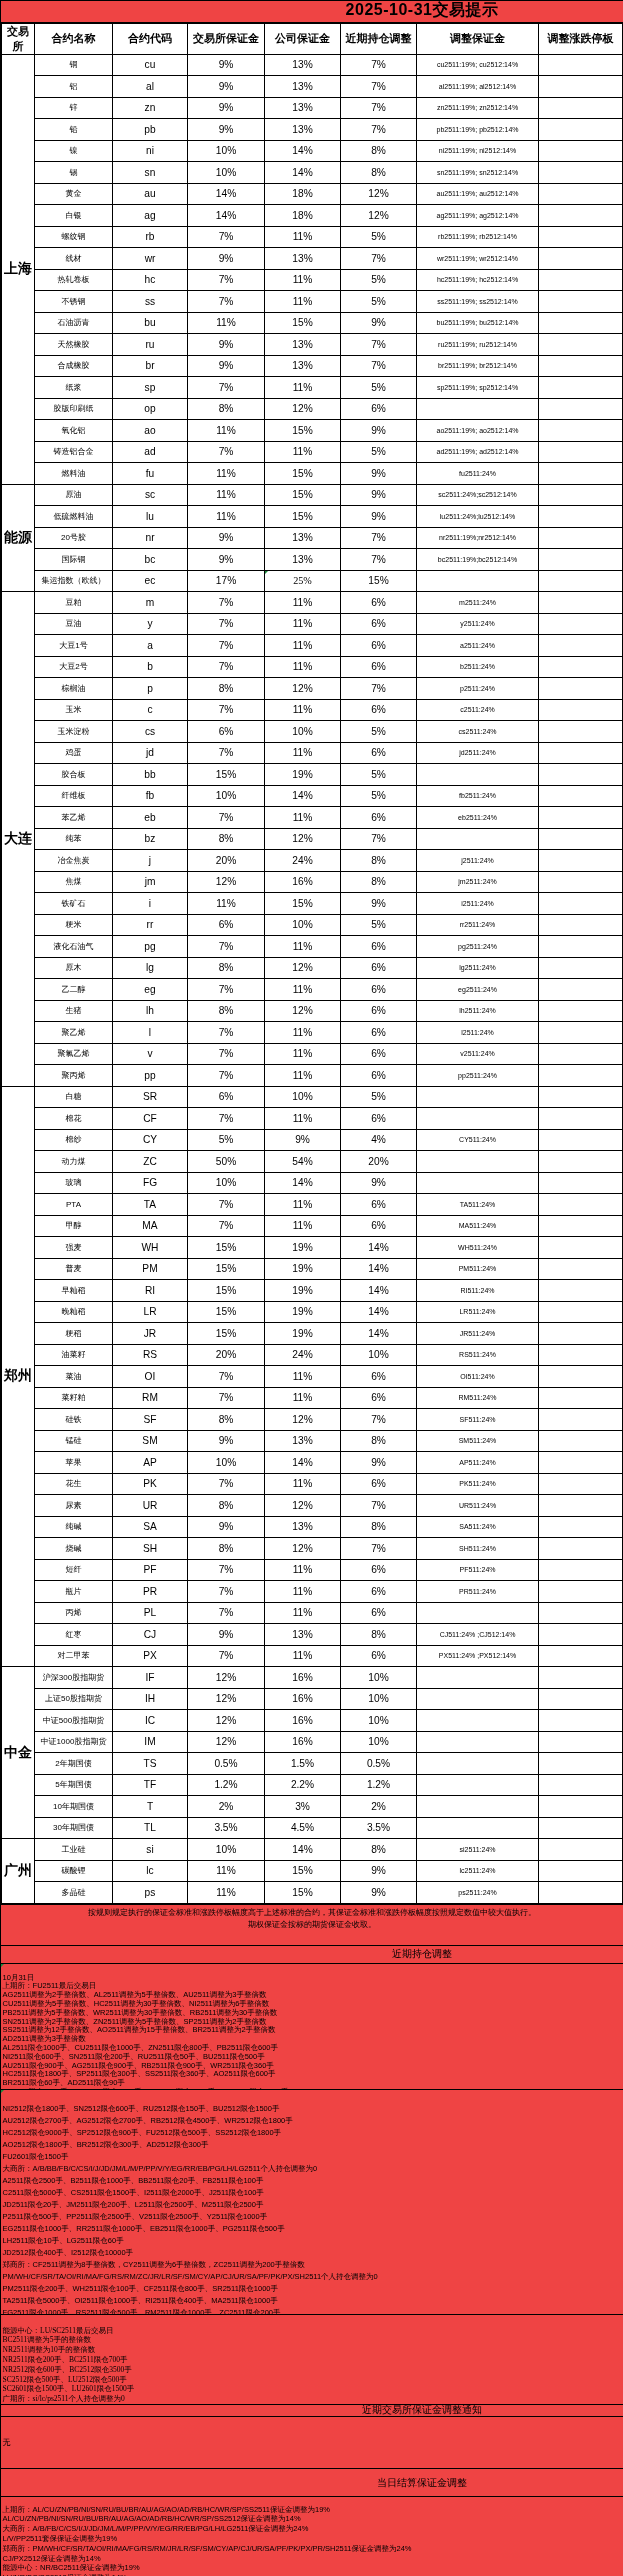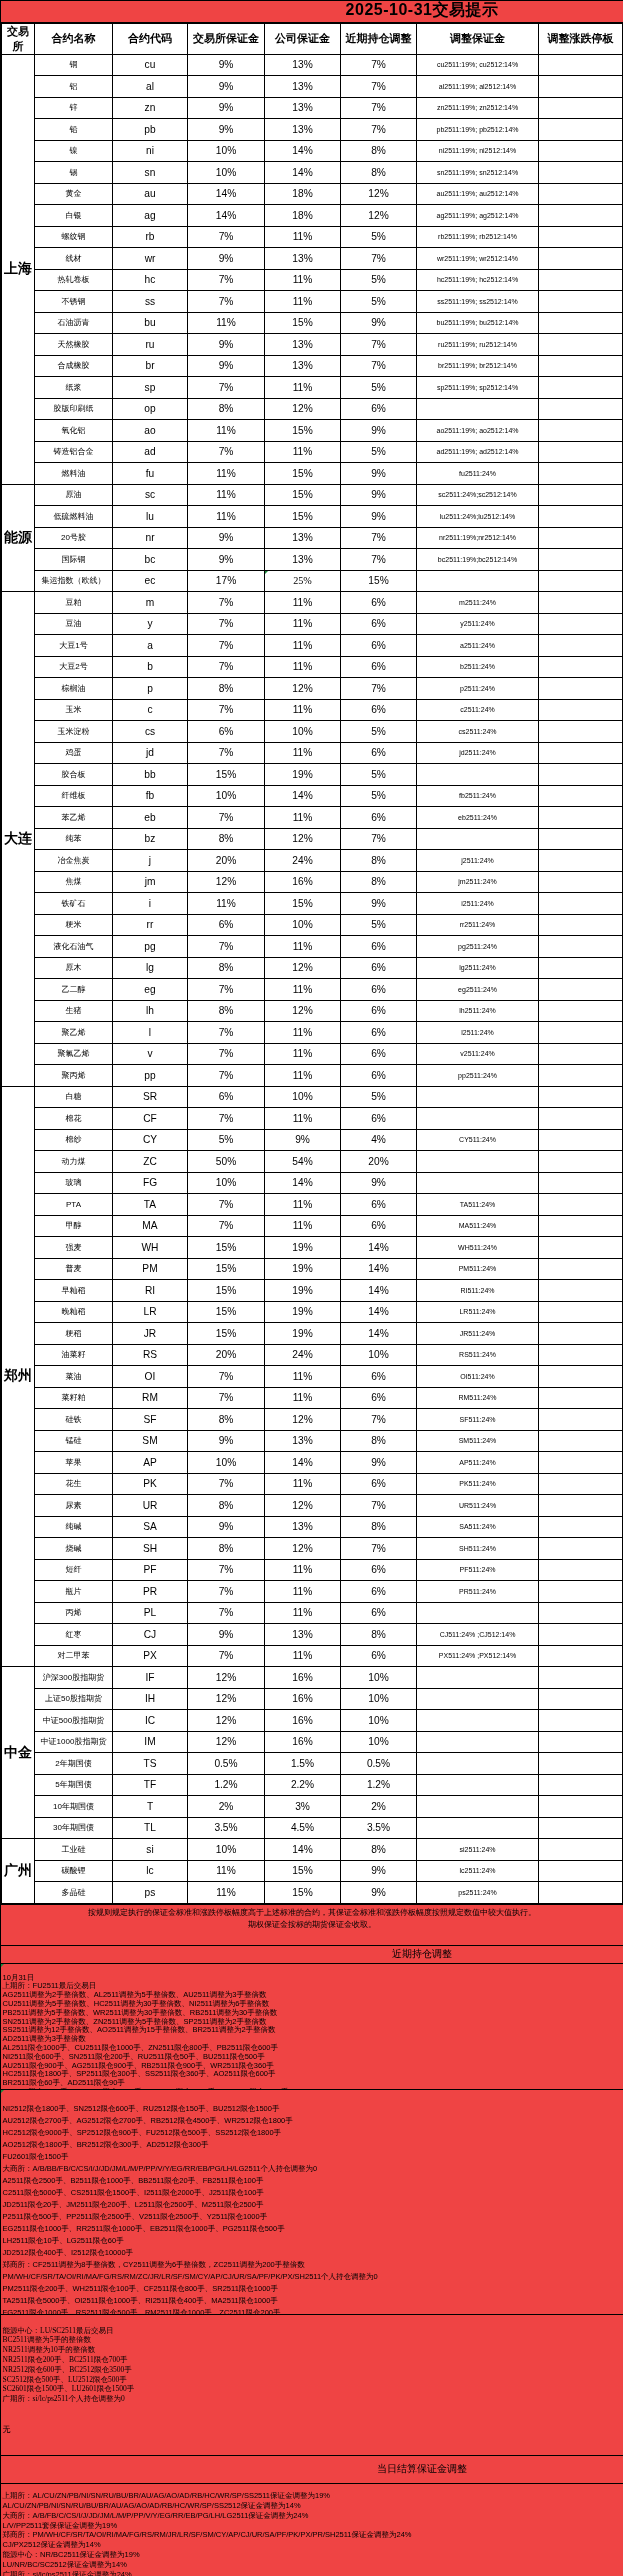--- a/index.html
+++ b/index.html
@@ -919,20 +919,23 @@
 BC2511调整为5手的整倍数
 NR2511调整为10手的整倍数
 NR2511限仓200手、BC2511限仓700手
 NR2512限仓600手、BC2512限仓3500手
 SC2512限仓500手、LU2512限仓500手
 SC2601限仓1500手、LU2601限仓1500手
 广期所：si/lc/ps2511个人持仓调整为0
 si2511限仓200手、lc2511限仓300手、ps2511限仓300手</span>
   </div>
 
+  <div class="sec-header h2">
+    <span>近期交易所保证金调整通知</span>
+  </div>
   <div class="none-cell">
     <span>无</span>
   </div>
 
   <div class="sec-header h3">
     <span>当日结算保证金调整</span>
   </div>
   <div class="text-block final-block">上期所：AL/CU/ZN/PB/NI/SN/RU/BU/BR/AU/AG/AO/AD/RB/HC/WR/SP/SS2511保证金调整为19%
 AL/CU/ZN/PB/NI/SN/RU/BU/BR/AU/AG/AO/AD/RB/HC/WR/SP/SS2512保证金调整为14%
 大商所：A/B/FB/C/CS/I/J/JD/JM/L/M/P/PP/V/Y/EG/RR/EB/PG/LH/LG2511保证金调整为24%

